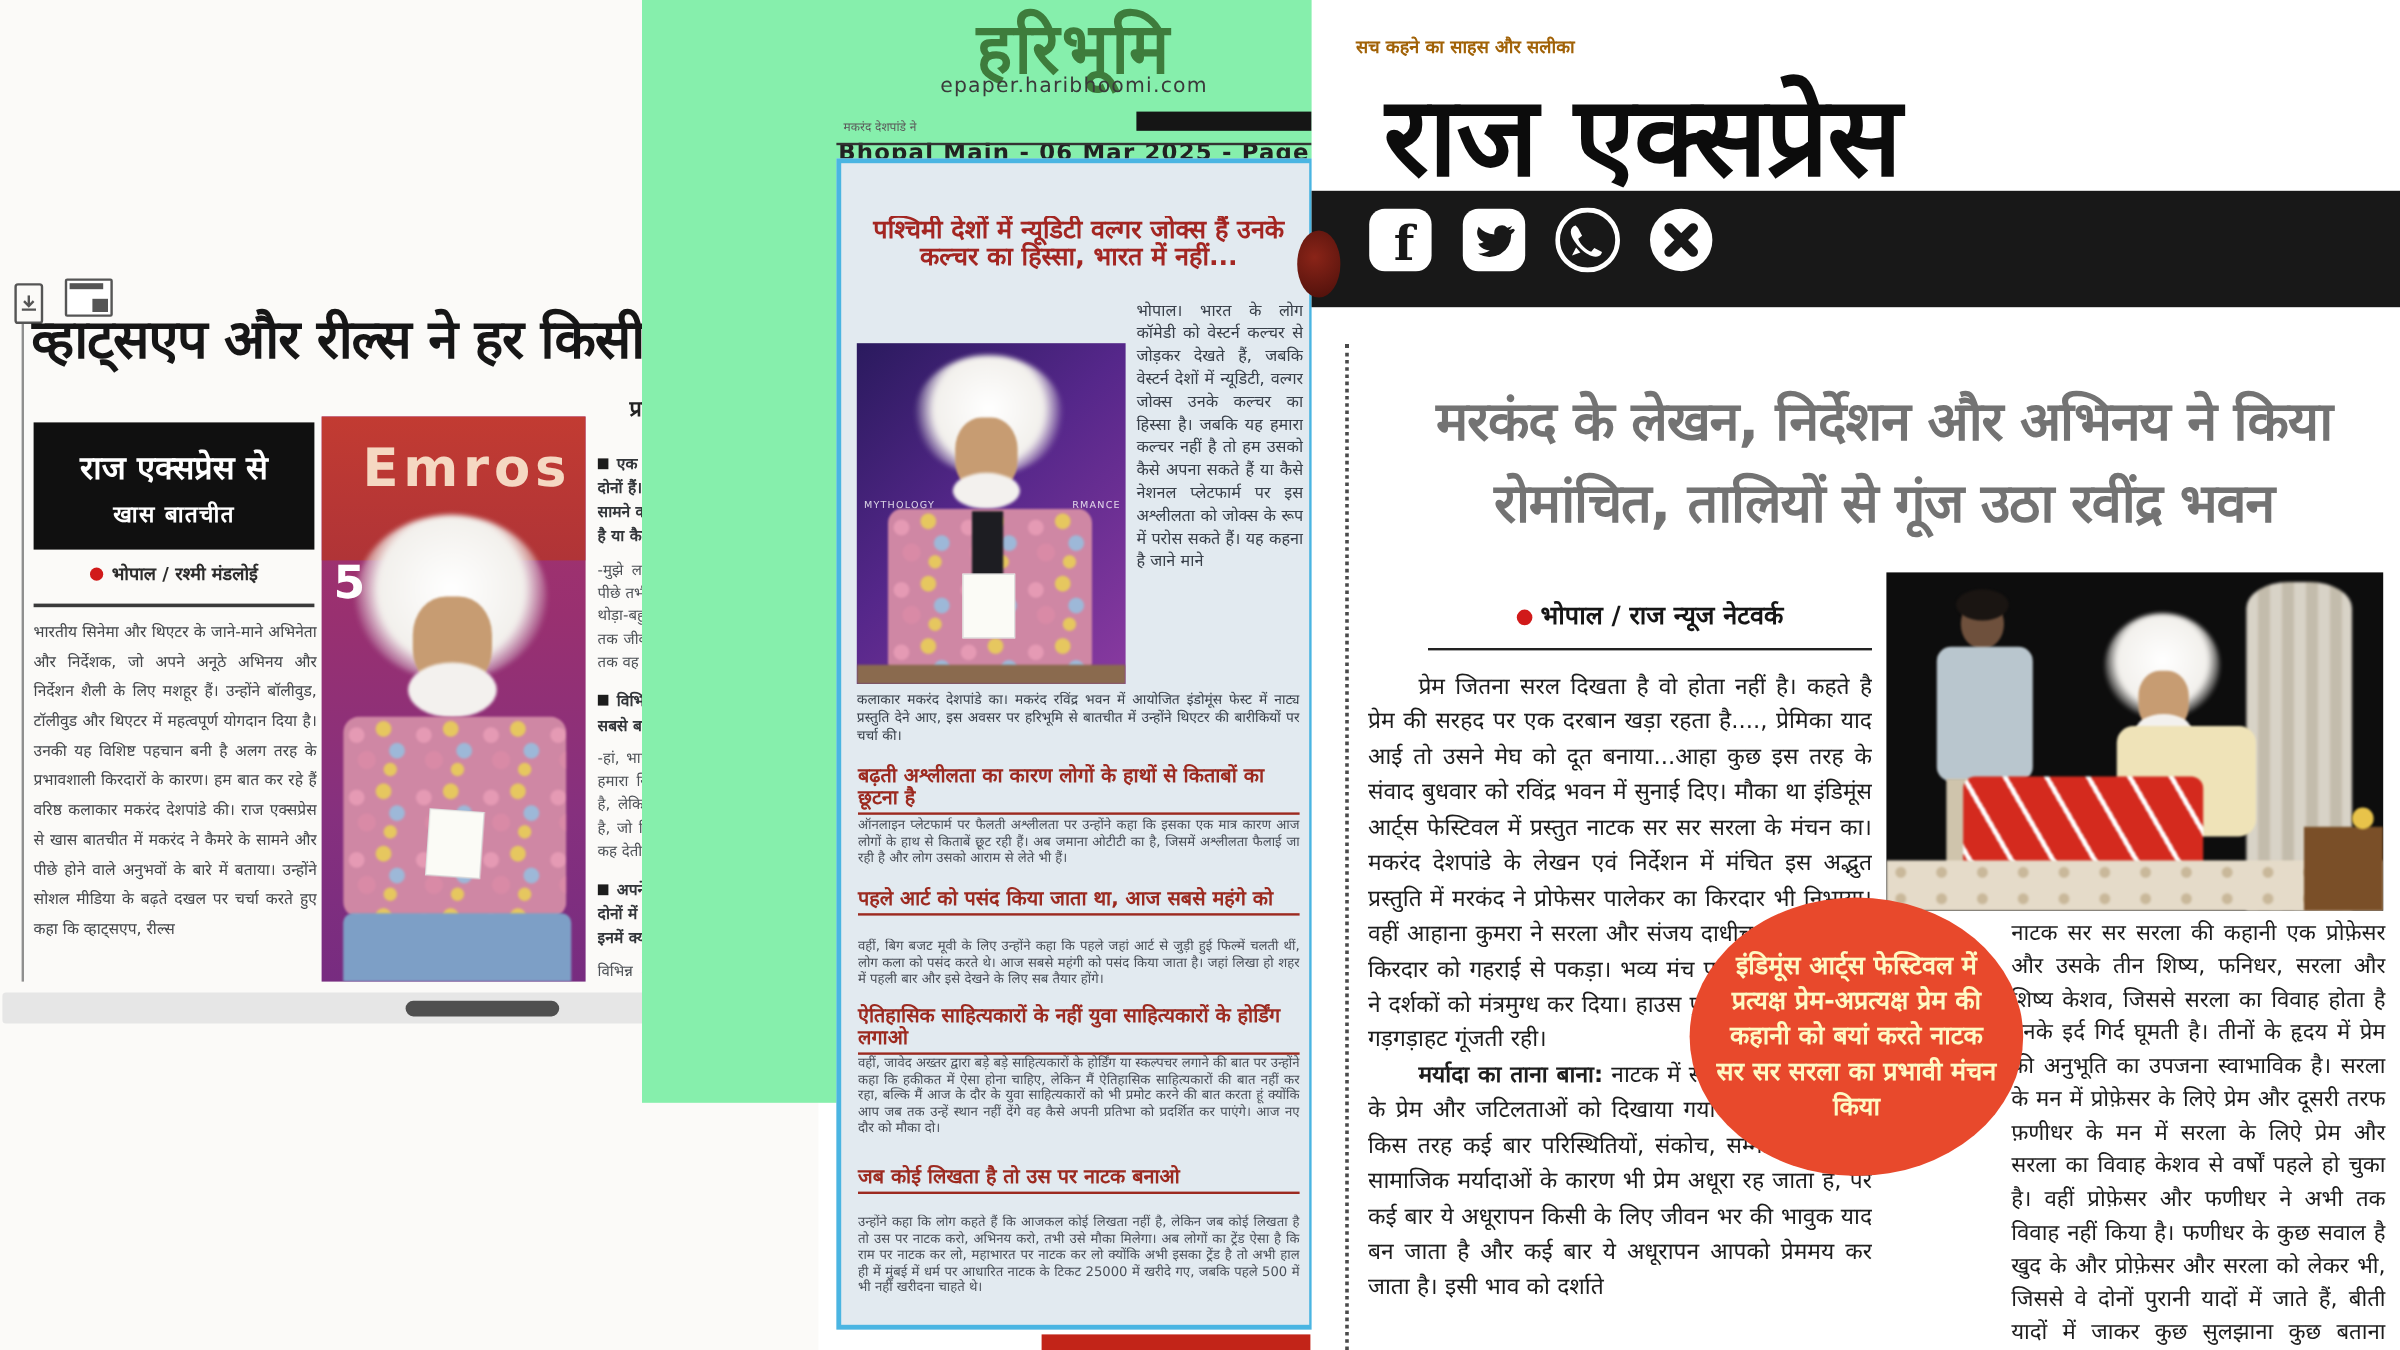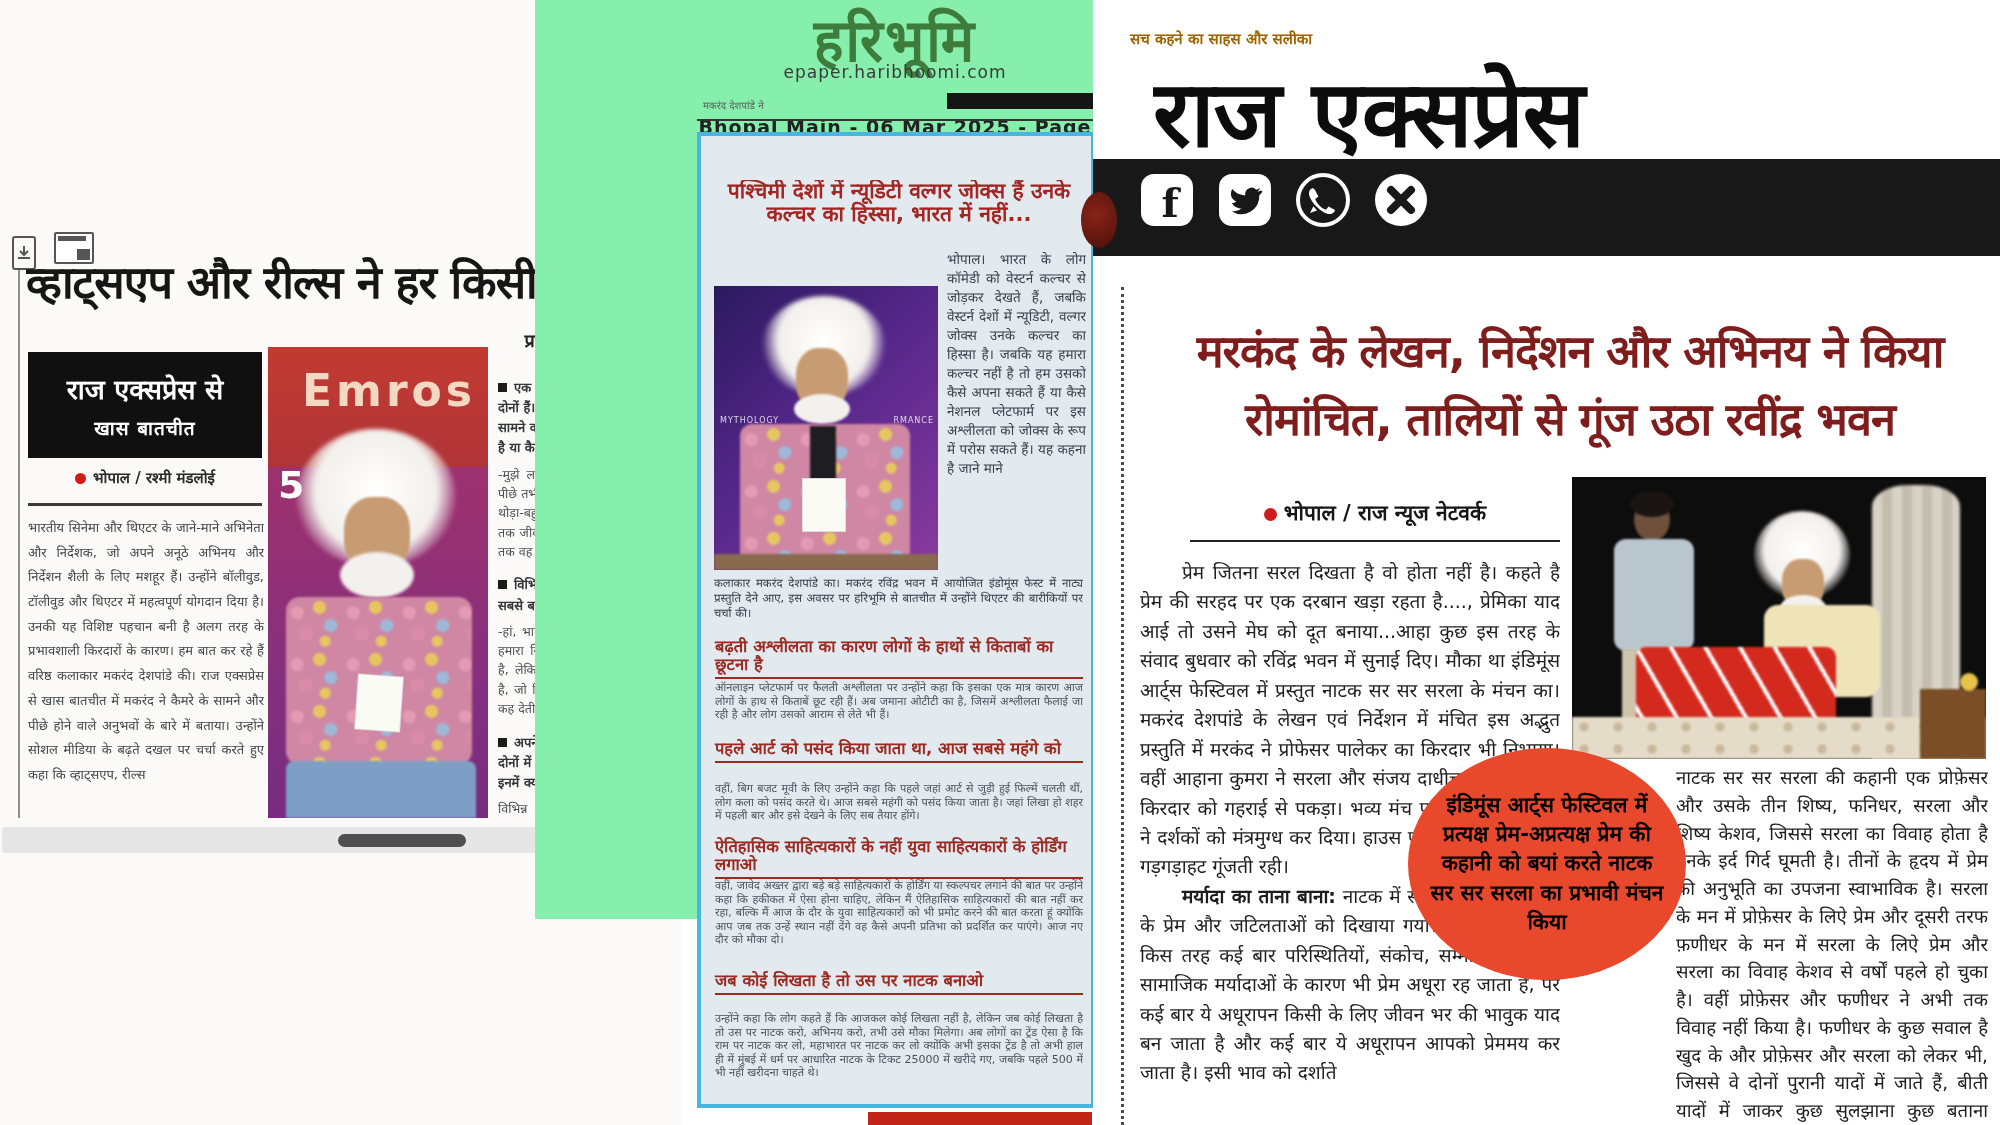--- a/index.html
+++ b/index.html
@@ -40,26 +40,26 @@
   .mb-side{font-size:13.5px;line-height:19px;color:#39404a;}
   .mb-cap{font-size:11.5px;line-height:15px;color:#39404a;}
   .sec-h{color:#9c2a20;font-weight:bold;font-size:16.5px;line-height:18px;border-bottom:2px solid #9c2a20;padding-bottom:3px;}
   .sec-b{font-size:11px;line-height:13.5px;color:#4a4f58;}
 
   
   .re-tag{font-size:15px;font-weight:bold;color:#a16207;}
   .re-mast{font-size:92px;font-weight:bold;color:#0c0c0c;letter-spacing:-1px;white-space:nowrap;}
   .socialbar{background:#181818;}
   .sic{position:absolute;top:14px;width:54px;height:54px;}
-  .re-head{font-size:45px;line-height:1.5;font-weight:bold;color:#7f1d1d;text-align:center;letter-spacing:-1px;}
+  .re-head{font-size:45px;line-height:1.5;font-weight:bold;color:#737373;text-align:center;letter-spacing:-1px;}
   .re-by{font-size:21px;font-weight:bold;color:#161616;text-align:center;}
   .re-body{font-size:19px;line-height:1.55;color:#1d1d1d;}
   .re-body p{margin:0;text-indent:42px;}
   .re-circle{background:#e8492c;border-radius:50%;display:flex;align-items:center;justify-content:flex-end;text-align:center;
-             color:#000000;font-weight:bold;font-size:21px;line-height:1.4;padding:20px;box-sizing:border-box;}
+             color:#fef9c3;font-weight:bold;font-size:21px;line-height:1.4;padding:20px;box-sizing:border-box;}
   .dotted-v{border-left:3px dotted #4a4a4a;}
 
   
   .ph{overflow:hidden;}
   .ph .whitehair{background:radial-gradient(circle at 50% 45%, #ffffff 0%, #f2f0ec 55%, rgba(240,240,238,0) 75%);border-radius:50%;}
   .ph .face{background:#c79c72;border-radius:42%;}
   .ph .beard{background:#f3f1ee;border-radius:50%;}
   .floral{background:
       radial-gradient(circle at 20% 30%, #e59ab4 0 6px, transparent 7px),
       radial-gradient(circle at 60% 20%, #e6c75f 0 6px, transparent 7px),

